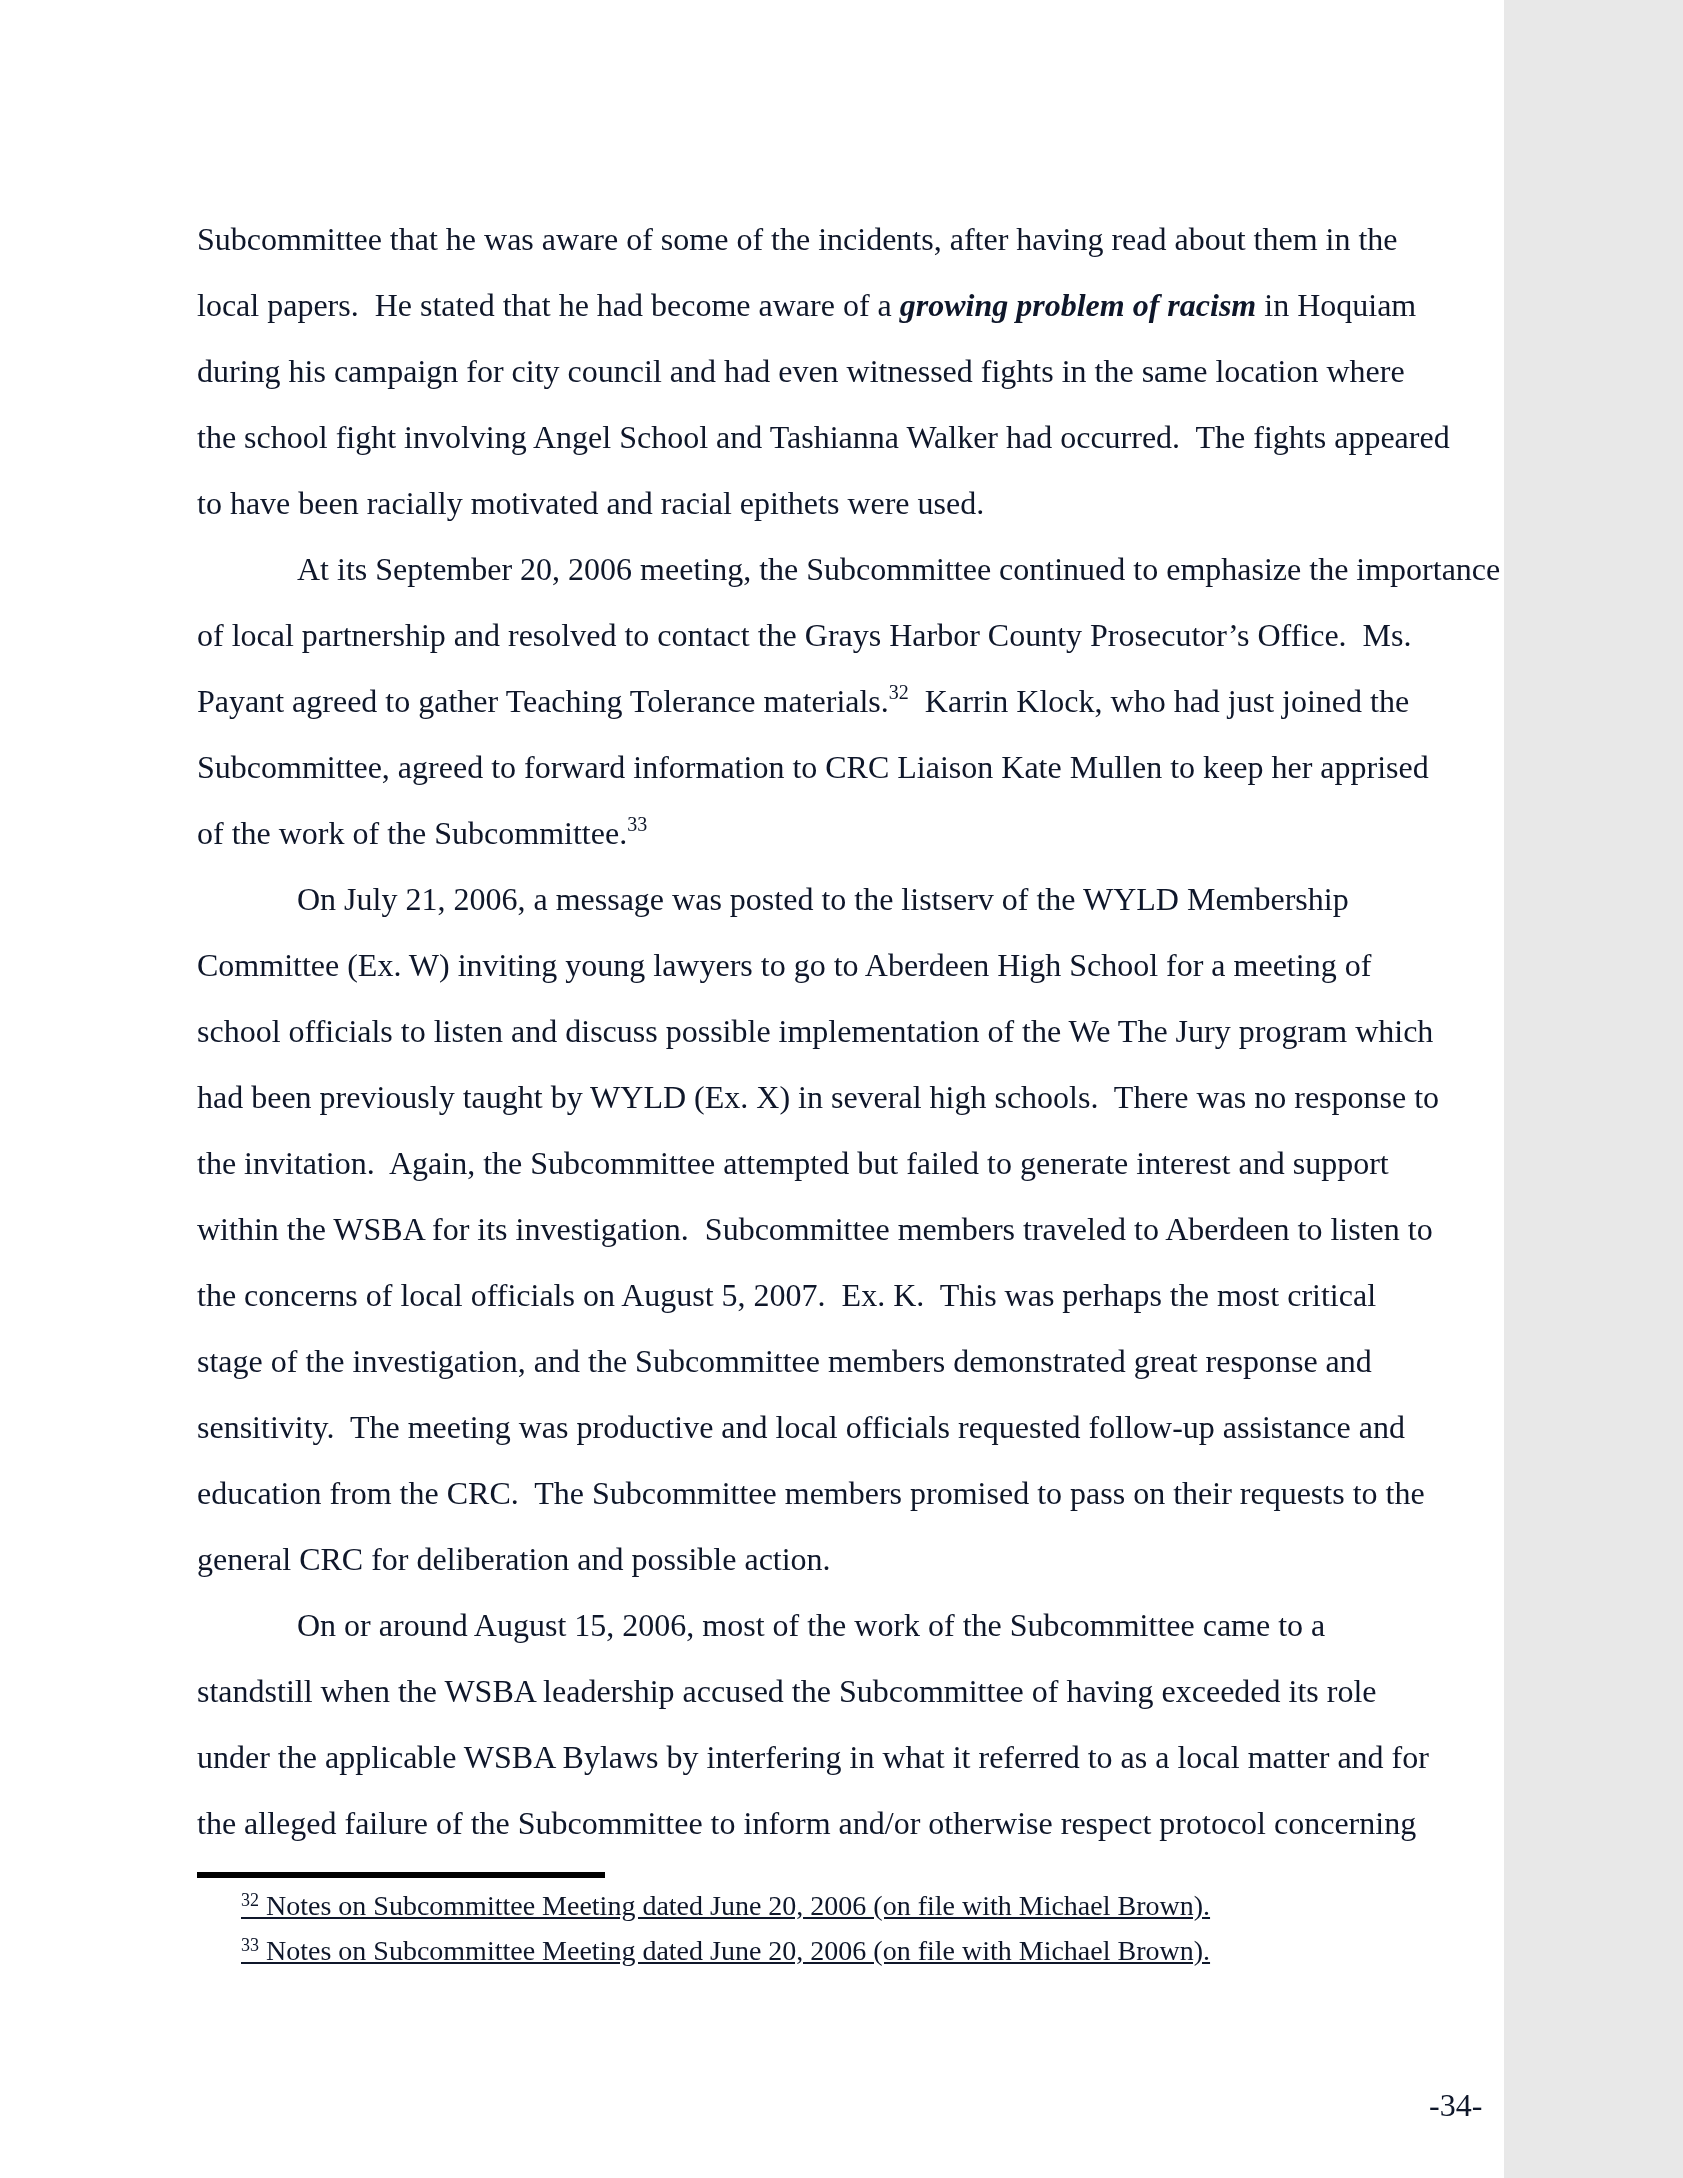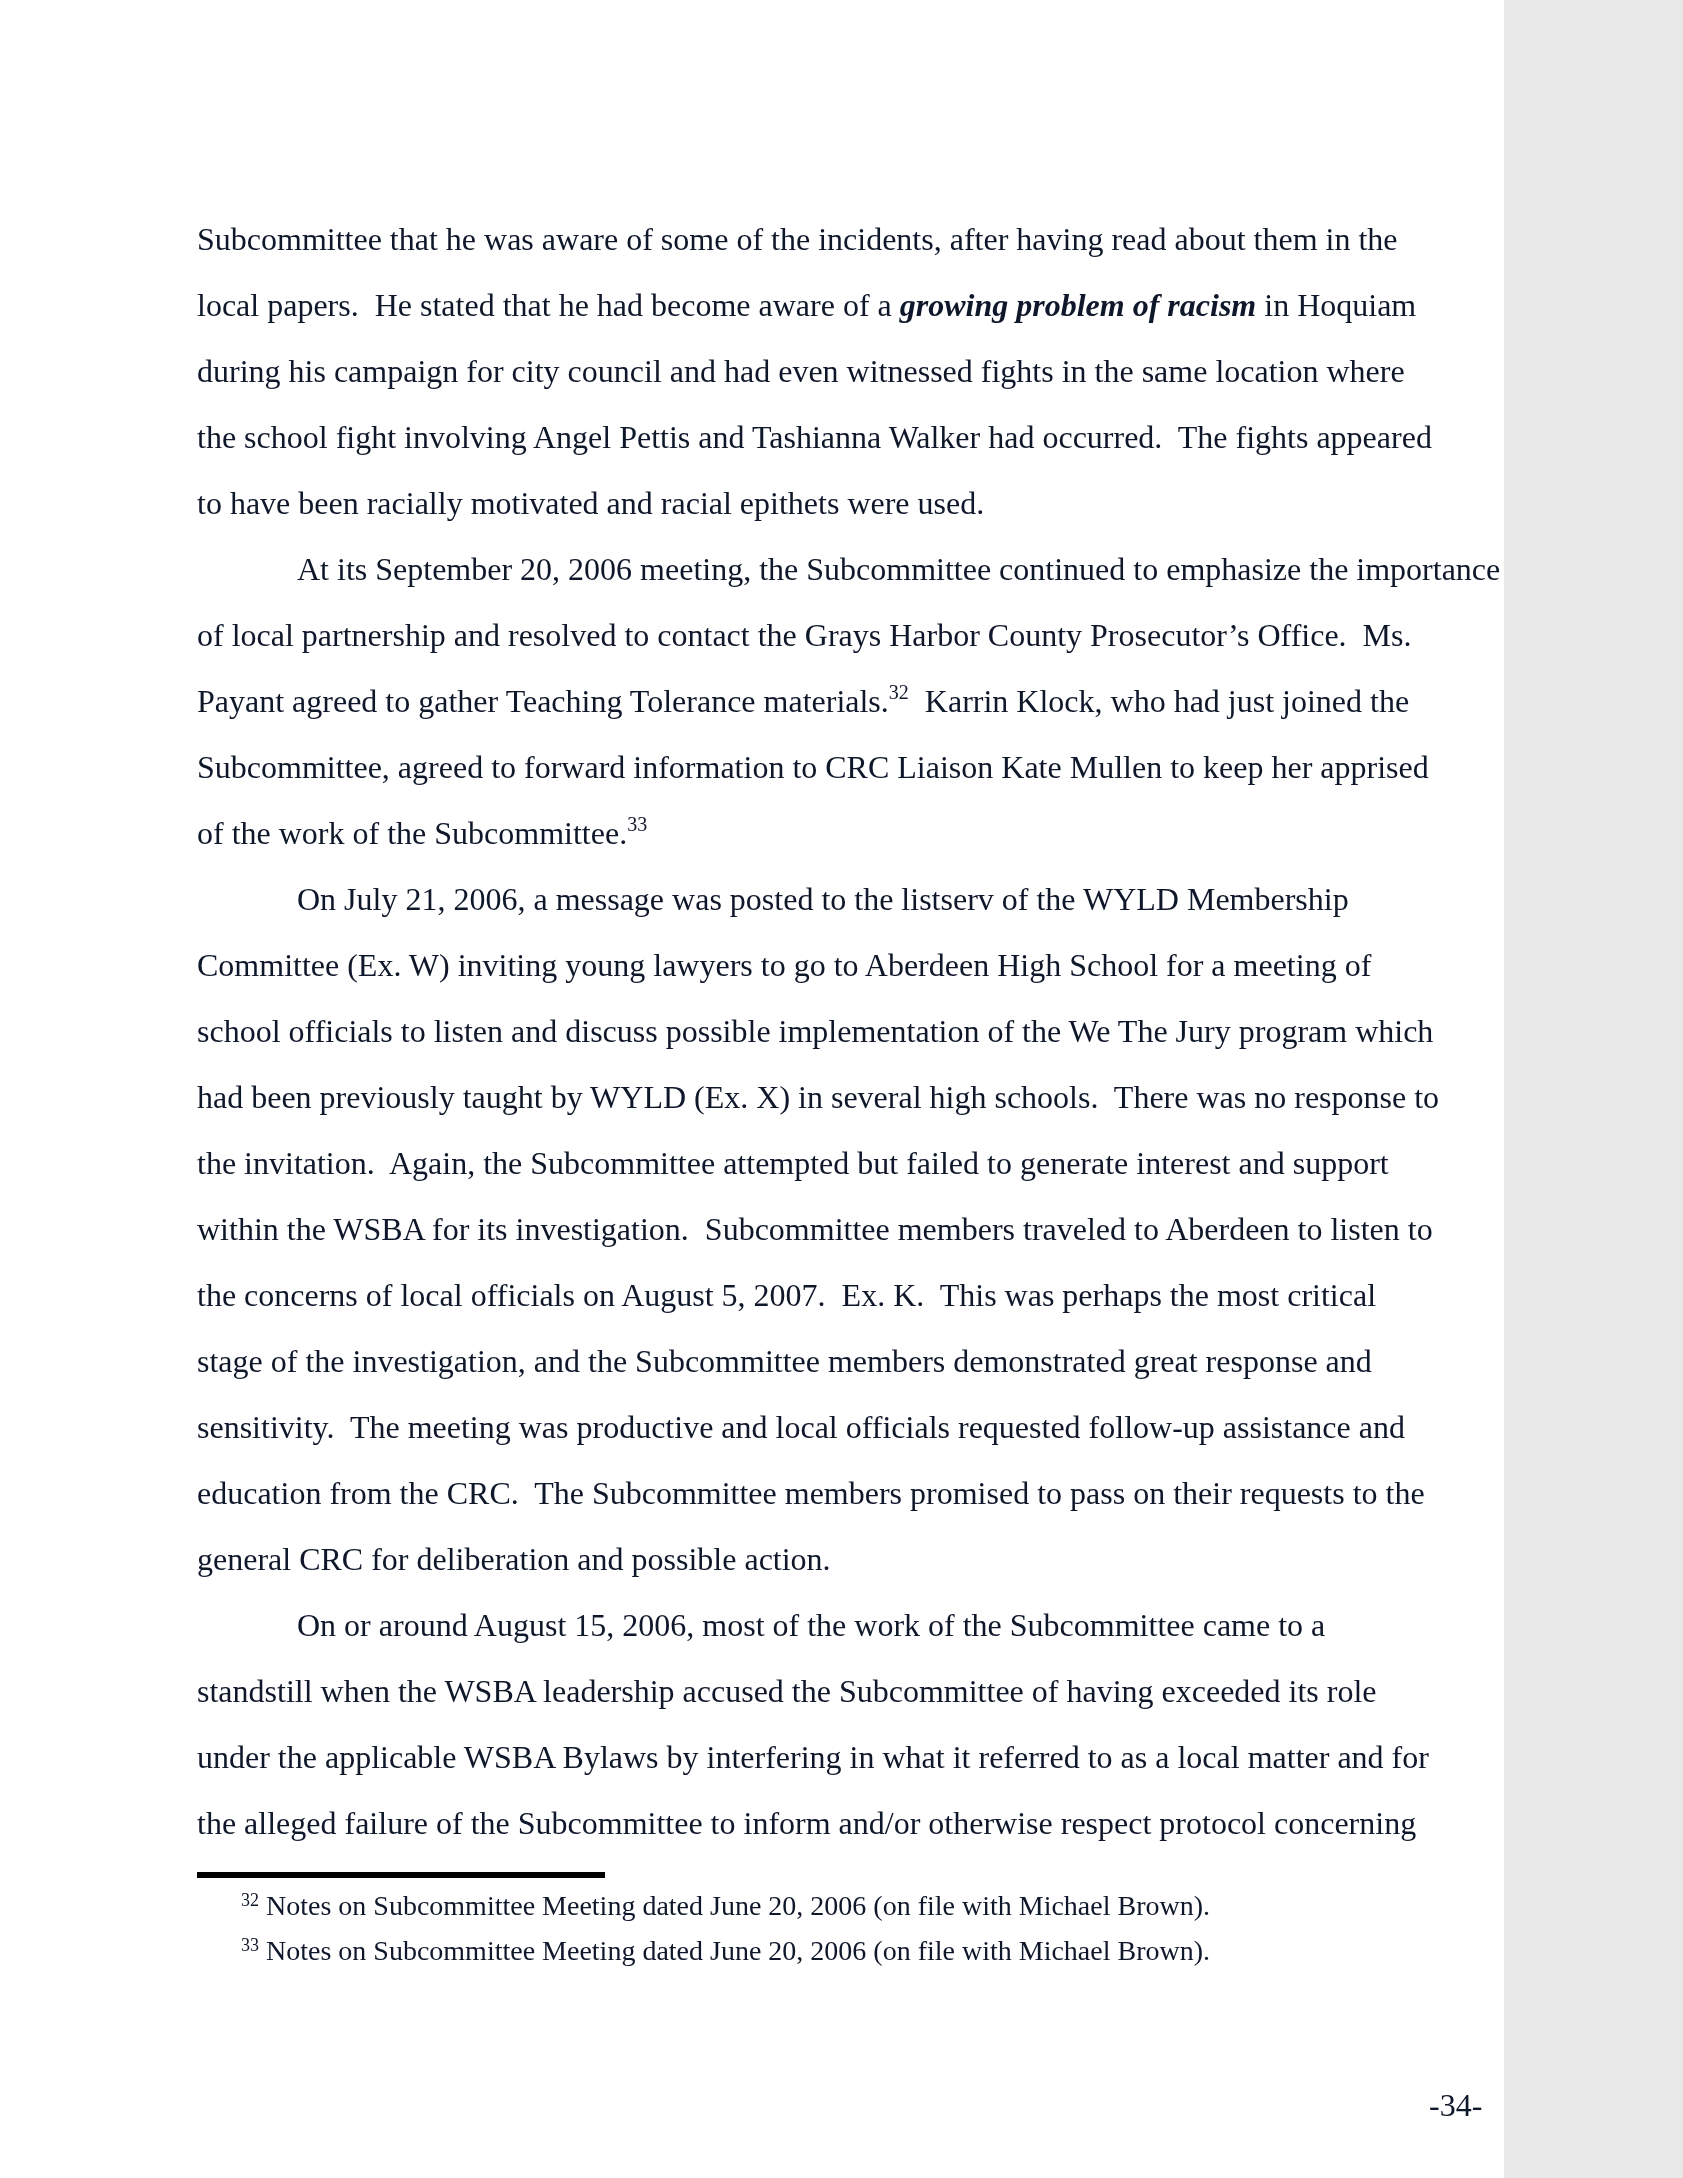--- a/index.html
+++ b/index.html
@@ -51,20 +51,21 @@
     height: 6px;
     background: #000000;
   }
   .footnotes {
     position: absolute;
     left: 197px;
     top: 1883px;
     width: 1346px;
     font-size: 28px;
     line-height: 45px;
+    text-decoration: underline;
   }
   .footnote {
     white-space: pre;
     text-indent: 44px;
   }
   .footnotes sup.fn-num {
     font-size: 18px;
     line-height: 0;
     position: relative;
     top: -9px;
@@ -80,21 +81,21 @@
   }
 </style>
 </head>
 <body>
 
 <div class="page">
   <div class="body-text">
       <div class="line"><span>Subcommittee that he was aware of some of the incidents, after having read about them in the</span></div>
       <div class="line"><span>local papers.  He stated that he had become aware of a </span><span class="bold-italic">growing problem of racism</span><span> in Hoquiam</span></div>
       <div class="line"><span>during his campaign for city council and had even witnessed fights in the same location where</span></div>
-      <div class="line"><span>the school fight involving Angel Pettis and Tashianna Walker had occurred.  The fights appeared</span></div>
+      <div class="line"><span>the school fight involving Angel School and Tashianna Walker had occurred.  The fights appeared</span></div>
       <div class="line"><span>to have been racially motivated and racial epithets were used.</span></div>
       <div class="line indent"><span>At its September 20, 2006 meeting, the Subcommittee continued to emphasize the importance</span></div>
       <div class="line"><span>of local partnership and resolved to contact the Grays Harbor County Prosecutor’s Office.  Ms.</span></div>
       <div class="line"><span>Payant agreed to gather Teaching Tolerance materials.</span><sup class="fn-ref">32</sup><span>  Karrin Klock, who had just joined the</span></div>
       <div class="line"><span>Subcommittee, agreed to forward information to CRC Liaison Kate Mullen to keep her apprised</span></div>
       <div class="line"><span>of the work of the Subcommittee.</span><sup class="fn-ref">33</sup></div>
       <div class="line indent"><span>On July 21, 2006, a message was posted to the listserv of the WYLD Membership</span></div>
       <div class="line"><span>Committee (Ex. W) inviting young lawyers to go to Aberdeen High School for a meeting of</span></div>
       <div class="line"><span>school officials to listen and discuss possible implementation of the We The Jury program which</span></div>
       <div class="line"><span>had been previously taught by WYLD (Ex. X) in several high schools.  There was no response to</span></div>

